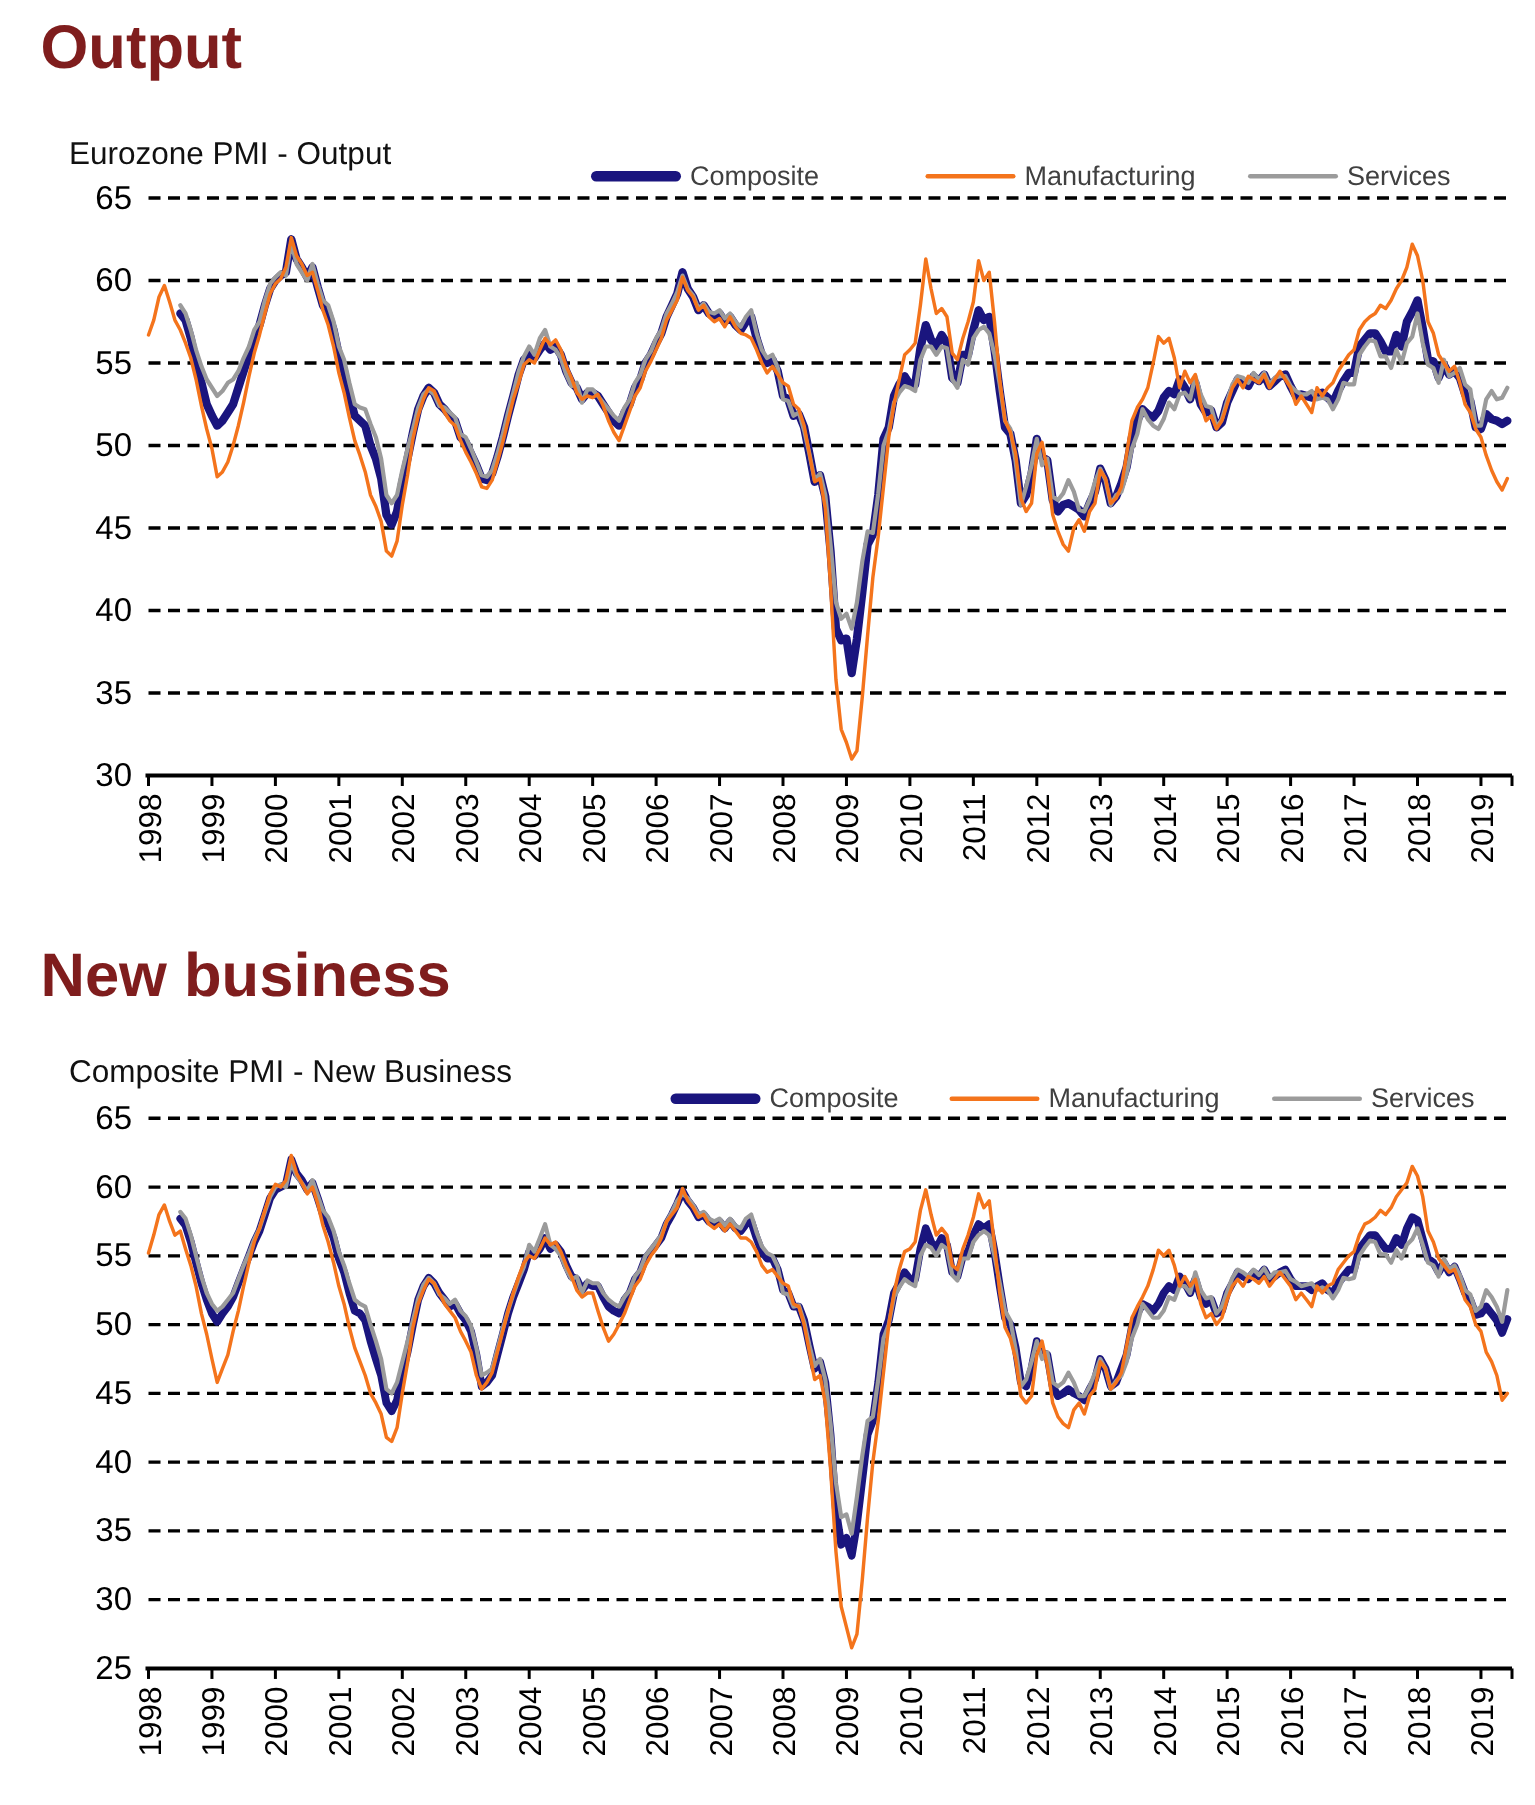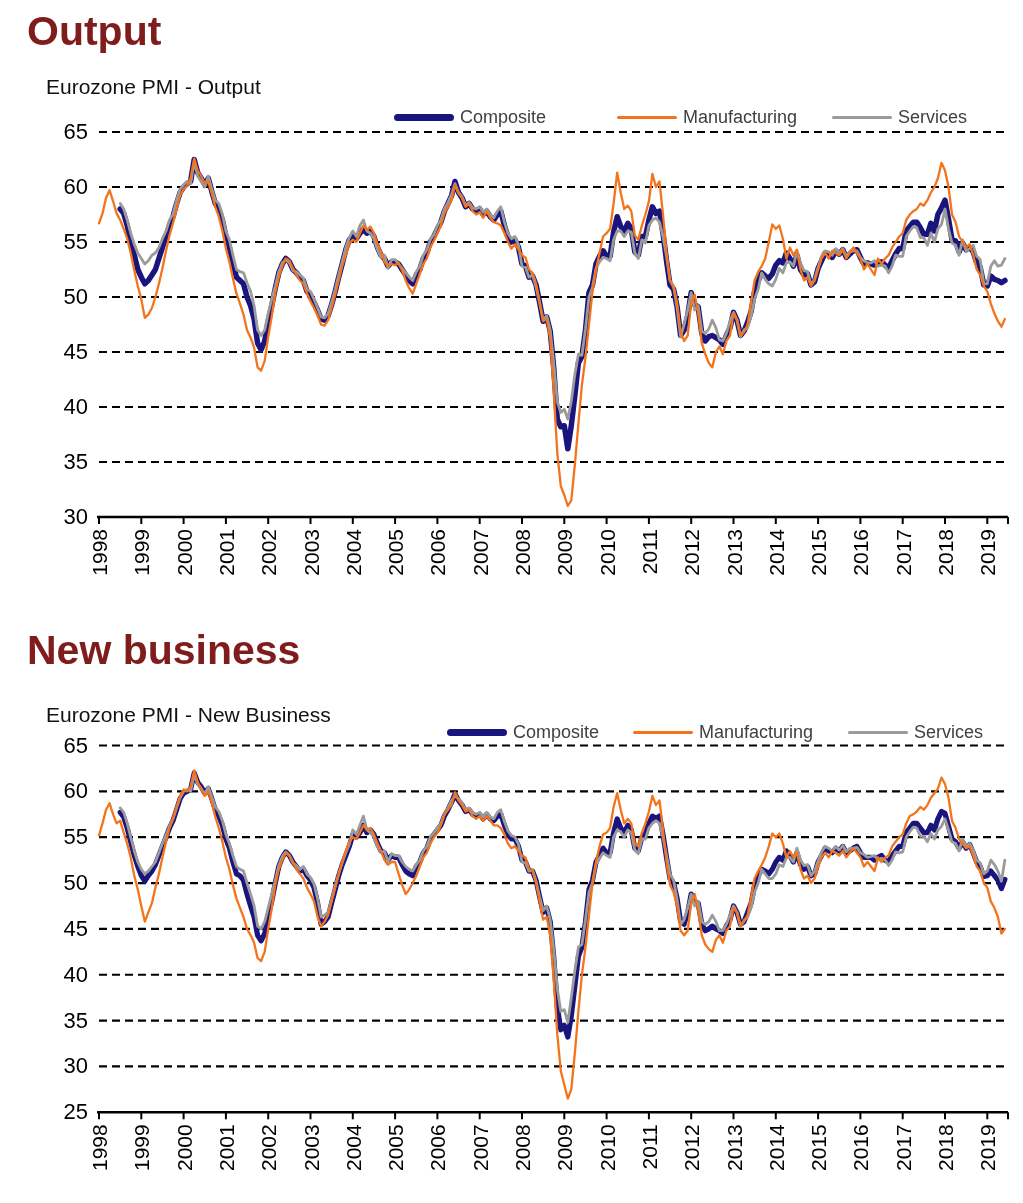--- a/index.html
+++ b/index.html
@@ -1,21 +1,21 @@
 <!DOCTYPE html>
 <html><head>
 <meta charset="utf-8">
 <style>
   html,body{margin:0;padding:0;background:#ffffff;}
   body{width:1023px;height:1203px;position:relative;font-family:"Liberation Sans","DejaVu Sans",sans-serif;color:#000;}
   .section-heading{position:absolute;left:27px;font-size:41px;font-weight:700;letter-spacing:0px;color:#7f1d1d;}
   #heading-output{top:8px;}
   #heading-newbiz{top:627px;}
   .chart-subtitle{position:absolute;left:46px;font-size:21px;font-weight:400;color:#111;}
-  #subtitle-1{top:75px;}
+  #subtitle-1{top:91px;}
   #subtitle-2{top:703px;}
   .legend{position:absolute;left:0;width:1023px;height:22px;}
   #legend-1{top:106px;}
   #legend-2{top:721px;}
   .legend-item{position:absolute;display:flex;align-items:center;gap:6px;height:22px;}
   .legend-sample{display:inline-block;width:60px;border-radius:4px;}
   .sample-thick{height:7px;}
   .sample-thin{height:3px;}
   .legend-label{font-size:18px;color:#404040;white-space:nowrap;}
   #plot-svg{position:absolute;left:0;top:0;}
@@ -153,21 +153,21 @@
     <text transform="translate(995.3,1124.3) rotate(-90)" text-anchor="end" font-size="21px" fill="#000">2019</text>
     <path d="M120.2 812.4L123.7 817.0L127.2 828.0L130.7 841.8L134.3 855.5L137.8 866.5L141.3 875.7L144.8 881.2L148.3 875.7L151.9 871.1L155.4 864.7L158.9 855.5L162.4 846.4L166.0 837.2L169.5 828.0L173.0 820.7L176.6 809.7L180.1 798.7L183.6 793.2L187.1 791.4L190.6 789.5L194.2 773.0L197.7 782.2L201.2 786.8L204.8 793.2L208.3 788.6L211.8 798.7L215.3 809.7L218.8 816.1L222.4 825.3L225.9 839.0L229.4 848.2L232.9 862.0L236.5 873.9L240.0 875.7L243.5 880.3L247.0 894.1L250.6 906.0L254.1 917.0L257.6 935.3L261.1 940.8L264.7 933.5L268.2 915.1L271.7 901.4L275.3 883.0L278.8 866.5L282.3 857.4L285.8 851.9L289.4 855.5L292.9 862.0L296.4 866.5L299.9 871.1L303.4 869.3L307.0 875.7L310.5 880.3L314.0 887.6L317.6 903.2L321.1 924.3L324.6 921.6L328.1 917.0L331.6 903.2L335.2 889.5L338.7 875.7L342.2 864.7L345.8 855.5L349.3 846.4L352.8 834.4L356.3 837.2L359.9 832.6L363.4 825.3L366.9 832.6L370.4 829.9L373.9 834.4L377.5 843.6L381.0 851.0L384.5 852.8L388.0 860.1L391.6 855.5L395.1 857.4L398.6 857.4L402.1 864.7L405.7 871.1L409.2 873.9L412.7 875.7L416.3 866.5L419.8 862.0L423.3 852.8L426.8 848.2L430.3 839.0L433.9 834.4L437.4 829.9L440.9 825.3L444.4 816.1L448.0 809.7L451.5 802.4L455.0 794.1L458.5 800.5L462.1 805.1L465.6 811.5L469.1 809.7L472.6 814.3L476.2 816.1L479.7 814.3L483.2 818.9L486.7 814.3L490.3 818.9L493.8 820.7L497.3 816.1L500.8 814.3L504.4 825.3L507.9 834.4L511.4 839.0L515.0 839.0L518.5 846.4L522.0 860.1L525.5 862.0L529.0 871.1L532.6 871.1L536.1 880.3L539.6 896.8L543.1 912.4L546.7 907.8L550.2 921.6L553.7 956.4L557.3 1006.8L560.8 1029.8L564.3 1025.2L567.8 1037.1L571.3 1016.0L574.9 985.8L578.4 956.4L581.9 947.2L585.5 921.6L589.0 889.5L592.5 880.3L596.0 862.0L599.5 855.5L603.1 848.2L606.6 852.8L610.1 852.8L613.6 832.6L617.2 818.9L620.7 828.0L624.2 832.6L627.8 825.3L631.3 829.9L634.8 848.2L638.3 851.0L641.9 837.2L645.4 834.4L648.9 823.4L652.4 816.1L655.9 818.9L659.5 816.1L663.0 834.4L666.5 857.4L670.0 878.5L673.6 883.0L677.1 898.6L680.6 921.6L684.1 924.3L687.7 912.4L691.2 894.1L694.7 901.4L698.2 903.2L701.8 924.3L705.3 930.7L708.8 928.9L712.3 926.1L715.9 928.9L719.4 930.7L722.9 933.5L726.4 926.1L730.0 919.7L733.5 906.0L737.0 912.4L740.5 924.3L744.1 921.6L747.6 912.4L751.1 903.2L754.6 884.9L758.2 875.7L761.7 869.3L765.2 871.1L768.8 873.9L772.3 869.3L775.8 862.0L779.3 857.4L782.9 860.1L786.4 851.0L789.9 855.5L793.4 862.0L796.9 852.8L800.5 864.7L804.0 869.3L807.5 866.5L811.0 875.7L814.6 873.9L818.1 862.0L821.6 855.5L825.1 848.2L828.7 851.0L832.2 852.8L835.7 848.2L839.3 851.0L842.8 846.4L846.3 852.8L849.8 851.0L853.3 848.2L856.9 846.4L860.4 852.8L863.9 857.4L867.5 857.4L871.0 857.4L874.5 860.1L878.0 857.4L881.5 855.5L885.1 860.1L888.6 862.0L892.1 855.5L895.6 851.0L899.2 846.4L902.7 846.4L906.2 832.6L909.8 828.0L913.3 823.4L916.8 823.4L920.3 828.0L923.8 832.6L927.4 832.6L930.9 825.3L934.4 829.9L937.9 818.9L941.5 811.5L945.0 813.4L948.5 826.2L952.0 839.0L955.6 841.8L959.1 848.2L962.6 841.8L966.1 848.2L969.7 844.5L973.2 852.8L976.7 862.0L980.2 866.5L983.8 876.6L987.3 875.7L990.8 871.1L994.4 875.7L997.9 880.3L1001.4 888.6L1004.9 879.4" fill="none" stroke="#1A157E" stroke-width="5.2" stroke-linejoin="round" stroke-linecap="round"></path>
     <path d="M120.2 807.9L123.7 812.4L127.2 823.4L130.7 837.2L134.3 851.0L137.8 862.0L141.3 869.3L144.8 873.9L148.3 871.1L151.9 866.5L155.4 862.0L158.9 852.8L162.4 843.6L166.0 835.4L169.5 826.2L173.0 818.9L176.6 807.9L180.1 797.8L183.6 791.4L187.1 789.5L190.6 791.4L194.2 774.8L197.7 784.0L201.2 788.6L204.8 794.1L208.3 786.8L211.8 796.9L215.3 806.9L218.8 811.5L222.4 820.7L225.9 834.4L229.4 843.6L232.9 855.5L236.5 866.5L240.0 869.3L243.5 871.1L247.0 883.0L250.6 894.1L254.1 906.0L257.6 926.1L261.1 928.9L264.7 921.6L268.2 907.8L271.7 894.1L275.3 880.3L278.8 865.6L282.3 856.5L285.8 851.9L289.4 855.5L292.9 862.9L296.4 865.6L299.9 869.3L303.4 866.5L307.0 873.9L310.5 877.5L314.0 884.0L317.6 898.6L321.1 917.0L324.6 915.1L328.1 912.4L331.6 899.6L335.2 885.8L338.7 873.9L342.2 862.9L345.8 852.8L349.3 844.5L352.8 829.9L356.3 834.4L359.9 825.3L363.4 816.1L366.9 829.9L370.4 832.6L373.9 837.2L377.5 846.4L381.0 852.8L384.5 851.0L388.0 862.0L391.6 853.7L395.1 855.5L398.6 855.5L402.1 862.0L405.7 866.5L409.2 869.3L412.7 871.1L416.3 864.7L419.8 860.1L423.3 851.0L426.8 846.4L430.3 837.2L433.9 832.6L437.4 828.0L440.9 823.4L444.4 814.3L448.0 807.9L451.5 800.5L455.0 795.9L458.5 798.7L462.1 803.3L465.6 809.7L469.1 807.9L472.6 812.4L476.2 814.3L479.7 812.4L483.2 817.0L486.7 812.4L490.3 817.0L493.8 818.9L497.3 812.4L500.8 809.7L504.4 821.6L507.9 830.8L511.4 835.4L515.0 837.2L518.5 844.5L522.0 862.0L525.5 862.9L529.0 871.1L532.6 870.2L536.1 881.2L539.6 896.8L543.1 910.6L546.7 906.0L550.2 919.7L553.7 949.1L557.3 988.5L560.8 1011.4L564.3 1009.6L567.8 1022.4L571.3 997.7L574.9 970.2L578.4 947.2L581.9 944.5L585.5 919.7L589.0 892.2L592.5 883.0L596.0 864.7L599.5 858.3L603.1 852.8L606.6 855.5L610.1 857.4L613.6 837.2L617.2 829.9L620.7 831.7L624.2 837.2L627.8 829.9L631.3 832.6L634.8 850.0L638.3 853.7L641.9 839.0L645.4 839.0L648.9 828.0L652.4 823.4L655.9 820.7L659.5 823.4L663.0 837.2L666.5 855.5L670.0 873.9L673.6 880.3L677.1 899.6L680.6 924.3L684.1 919.7L687.7 907.8L691.2 894.1L694.7 906.0L698.2 901.4L701.8 921.6L705.3 924.3L708.8 921.6L712.3 915.1L715.9 921.6L719.4 930.7L722.9 930.7L726.4 924.3L730.0 915.1L733.5 906.0L737.0 912.4L740.5 926.1L744.1 920.6L747.6 917.0L751.1 907.8L754.6 892.2L758.2 883.0L761.7 869.3L765.2 873.9L768.8 878.5L772.3 878.5L775.8 873.9L779.3 864.7L782.9 866.5L786.4 857.4L789.9 857.4L793.4 862.0L796.9 848.2L800.5 860.1L804.0 865.6L807.5 864.7L811.0 875.7L814.6 871.1L818.1 861.0L821.6 851.9L825.1 846.4L828.7 848.2L832.2 851.0L835.7 846.4L839.3 850.0L842.8 845.5L846.3 851.9L849.8 848.2L853.3 848.2L856.9 847.3L860.4 852.8L863.9 854.6L867.5 857.4L871.0 856.5L874.5 855.5L878.0 860.1L881.5 858.3L885.1 860.1L888.6 865.6L892.1 860.1L895.6 851.9L899.2 852.8L902.7 851.9L906.2 837.2L909.8 831.7L913.3 827.1L916.8 828.0L920.3 836.3L923.8 836.3L927.4 841.8L930.9 833.5L934.4 839.0L937.9 829.9L941.5 826.2L945.0 818.9L948.5 829.9L952.0 841.8L955.6 843.6L959.1 851.0L962.6 839.0L966.1 846.4L969.7 843.6L973.2 850.0L976.7 860.1L980.2 862.9L983.8 873.9L987.3 871.1L990.8 860.1L994.4 864.7L997.9 871.1L1001.4 881.2L1004.9 860.1" fill="none" stroke="#9B9B9B" stroke-width="2.8" stroke-linejoin="round" stroke-linecap="round"></path>
     <path d="M99.0 835.4L102.5 823.4L106.0 809.7L109.6 803.3L113.1 814.3L116.6 823.4L120.2 820.7L123.7 832.6L127.2 843.6L130.7 857.4L134.3 875.7L137.8 889.5L141.3 906.0L144.8 921.6L148.3 912.4L151.9 903.2L155.4 887.6L158.9 873.9L162.4 857.4L166.0 841.8L169.5 828.0L173.0 818.9L176.6 806.9L180.1 795.9L183.6 789.5L187.1 791.4L190.6 786.8L194.2 770.3L197.7 782.2L201.2 788.6L204.8 795.9L208.3 791.4L211.8 802.4L215.3 817.0L218.8 828.0L222.4 841.8L225.9 857.4L229.4 869.3L232.9 884.9L236.5 898.6L240.0 907.8L243.5 917.0L247.0 928.9L250.6 935.3L254.1 942.7L257.6 958.2L261.1 961.0L264.7 951.8L268.2 928.9L271.7 908.7L275.3 884.9L278.8 869.3L282.3 860.1L285.8 852.8L289.4 855.5L292.9 862.0L296.4 869.3L299.9 873.9L303.4 878.5L307.0 887.6L310.5 894.1L314.0 901.4L317.6 917.0L321.1 926.1L324.6 921.6L328.1 915.1L331.6 901.4L335.2 887.6L338.7 873.9L342.2 862.0L345.8 851.0L349.3 841.8L352.8 837.2L356.3 839.0L359.9 832.6L363.4 825.3L366.9 829.9L370.4 828.0L373.9 834.4L377.5 843.6L381.0 851.0L384.5 860.1L388.0 864.7L391.6 862.0L395.1 862.0L398.6 873.9L402.1 884.9L405.7 894.1L409.2 889.5L412.7 883.0L416.3 875.7L419.8 866.5L423.3 857.4L426.8 852.8L430.3 843.6L433.9 837.2L437.4 832.6L440.9 825.3L444.4 814.3L448.0 809.7L451.5 805.1L455.0 792.3L458.5 800.5L462.1 805.1L465.6 811.5L469.1 809.7L472.6 816.1L476.2 818.9L479.7 816.1L483.2 820.7L486.7 816.1L490.3 820.7L493.8 825.3L497.3 825.3L500.8 828.0L504.4 834.4L507.9 843.6L511.4 848.2L515.0 846.4L518.5 851.0L522.0 855.5L525.5 857.4L529.0 869.3L532.6 871.1L536.1 883.0L539.6 901.4L543.1 919.7L546.7 917.0L550.2 935.3L553.7 979.3L557.3 1034.4L560.8 1071.0L564.3 1084.8L567.8 1098.5L571.3 1089.4L574.9 1052.7L578.4 1011.4L581.9 974.8L585.5 947.2L589.0 915.1L592.5 883.0L596.0 862.0L599.5 846.4L603.1 834.4L606.6 832.6L610.1 828.0L613.6 806.9L617.2 793.2L620.7 809.7L624.2 823.4L627.8 818.9L631.3 823.4L634.8 843.6L638.3 846.4L641.9 832.6L645.4 823.4L648.9 811.5L652.4 795.9L655.9 805.1L659.5 800.5L663.0 829.9L666.5 862.0L670.0 884.9L673.6 892.2L677.1 906.0L680.6 930.7L684.1 935.3L687.7 930.7L691.2 903.2L694.7 894.1L698.2 910.6L701.8 935.3L705.3 944.5L708.8 949.1L712.3 951.8L715.9 939.9L719.4 935.3L722.9 942.7L726.4 930.7L730.0 926.1L733.5 907.8L737.0 912.4L740.5 926.1L744.1 921.6L747.6 915.1L751.1 896.8L754.6 878.5L758.2 871.1L761.7 864.7L765.2 857.4L768.8 846.4L772.3 833.5L775.8 837.2L779.3 833.5L782.9 843.6L786.4 857.4L789.9 851.0L793.4 857.4L796.9 852.8L800.5 869.3L804.0 878.5L807.5 875.7L811.0 883.0L814.6 878.5L818.1 866.5L821.6 857.4L825.1 852.8L828.7 857.4L832.2 851.0L835.7 852.8L839.3 855.5L842.8 851.0L846.3 857.4L849.8 852.8L853.3 848.2L856.9 852.8L860.4 857.4L863.9 866.5L867.5 862.0L871.0 866.5L874.5 871.1L878.0 857.4L881.5 862.0L885.1 857.4L888.6 855.5L892.1 846.4L895.6 841.8L899.2 837.2L902.7 834.4L906.2 823.4L909.8 816.1L913.3 814.3L916.8 811.5L920.3 806.9L923.8 809.7L927.4 805.1L930.9 797.8L934.4 793.2L937.9 788.6L941.5 777.6L945.0 784.0L948.5 797.8L952.0 820.7L955.6 828.0L959.1 839.0L962.6 843.6L966.1 848.2L969.7 846.4L973.2 855.5L976.7 866.5L980.2 871.1L983.8 883.0L987.3 887.6L990.8 901.4L994.4 907.8L997.9 917.0L1001.4 933.5L1004.9 928.9" fill="none" stroke="#F4741C" stroke-width="2.3" stroke-linejoin="round" stroke-linecap="round"></path>
   </svg>
 
 <div class="section-heading" id="heading-output">Output</div>
 <div class="section-heading" id="heading-newbiz">New business</div>
 
 <div class="chart-subtitle" id="subtitle-1">Eurozone PMI - Output</div>
-<div class="chart-subtitle" id="subtitle-2">Eurozone PMI - New Business</div>
+<div class="chart-subtitle" id="subtitle-2">Composite PMI - New Business</div>
 
 <div class="legend" id="legend-1">
   <div class="legend-item" style="left:394px">
     <span class="legend-sample sample-thick" style="background: rgb(26, 21, 126);"></span>
     <span class="legend-label">Composite</span>
   </div>
   <div class="legend-item" style="left:617px">
     <span class="legend-sample sample-thin" style="background: rgb(244, 116, 28);"></span>
     <span class="legend-label">Manufacturing</span>
   </div>

